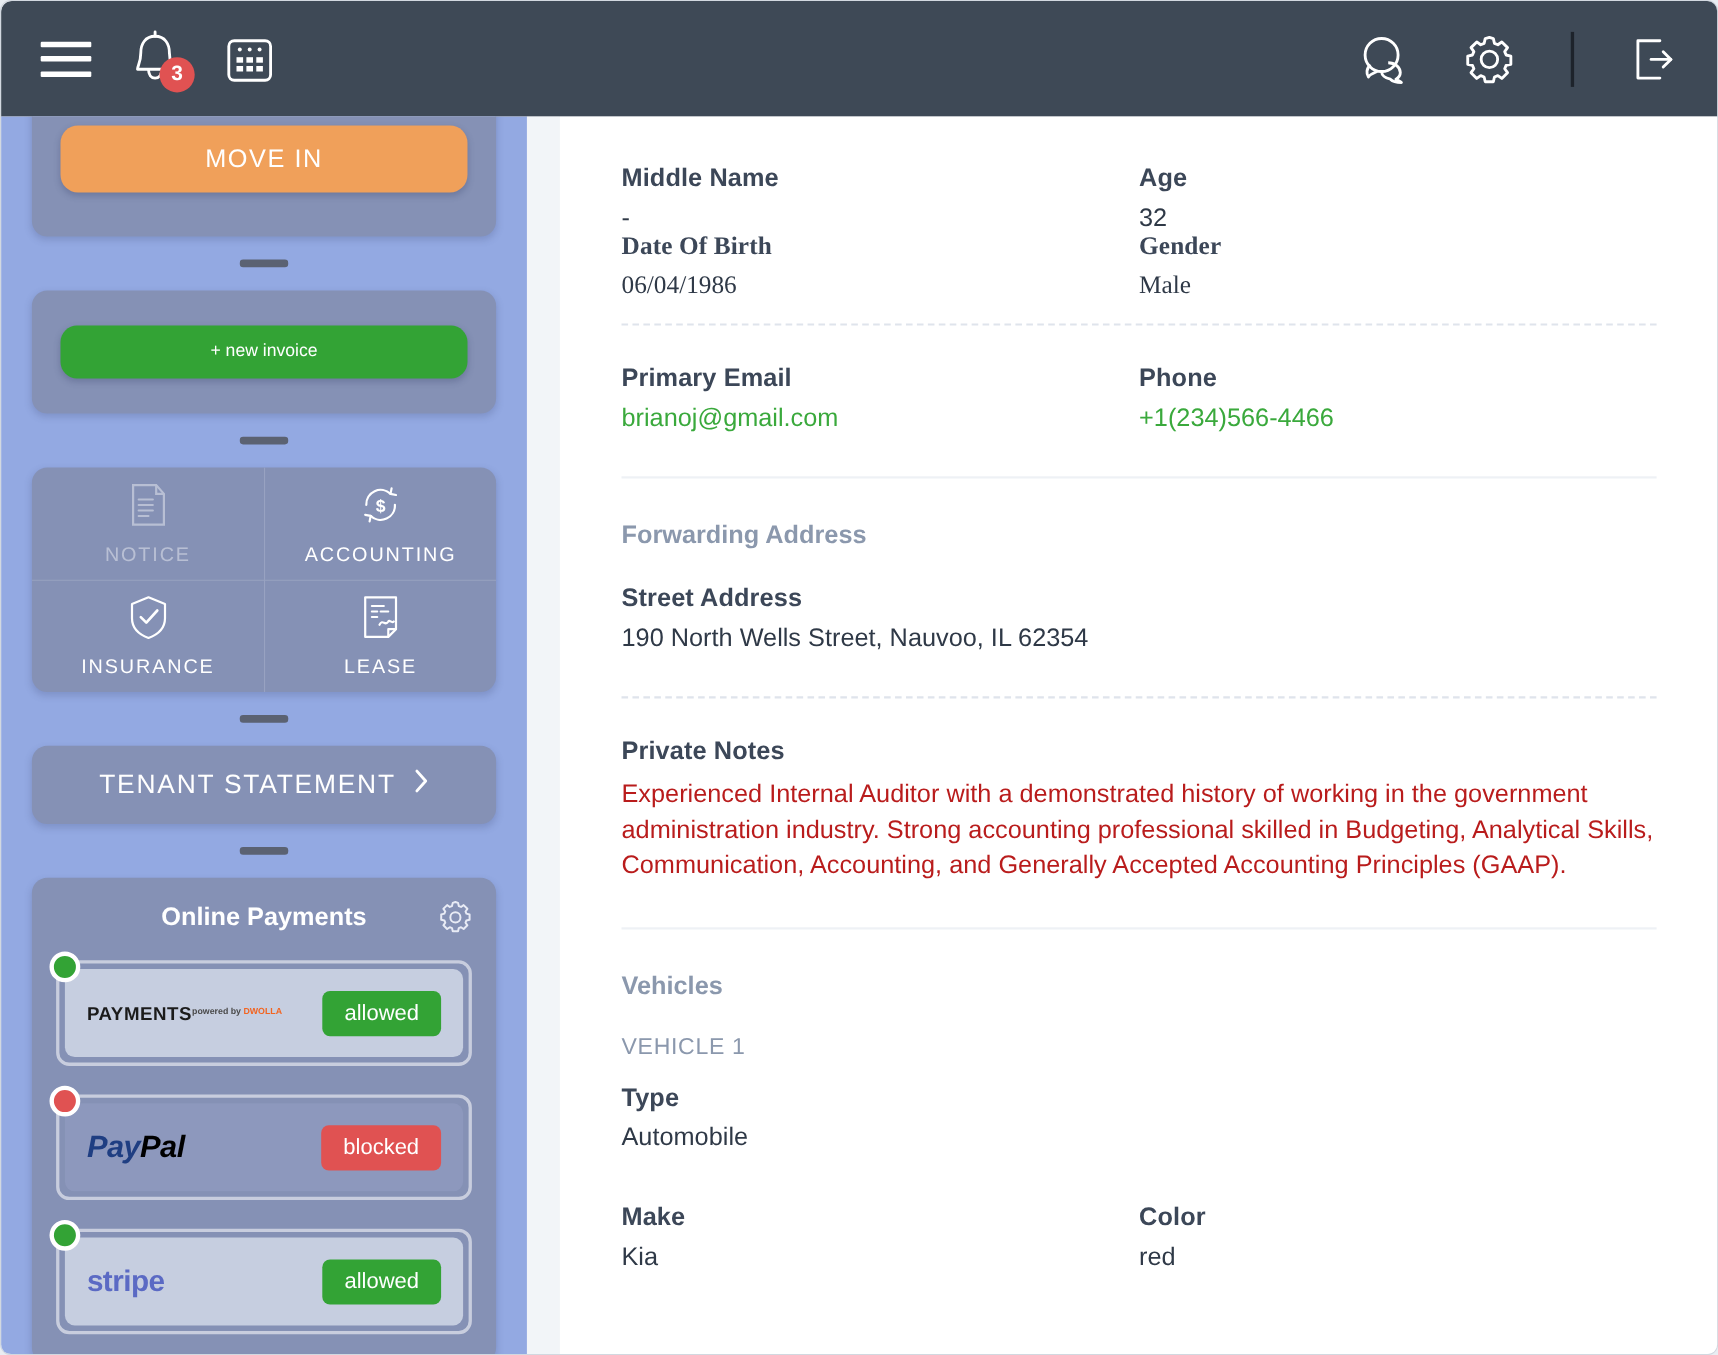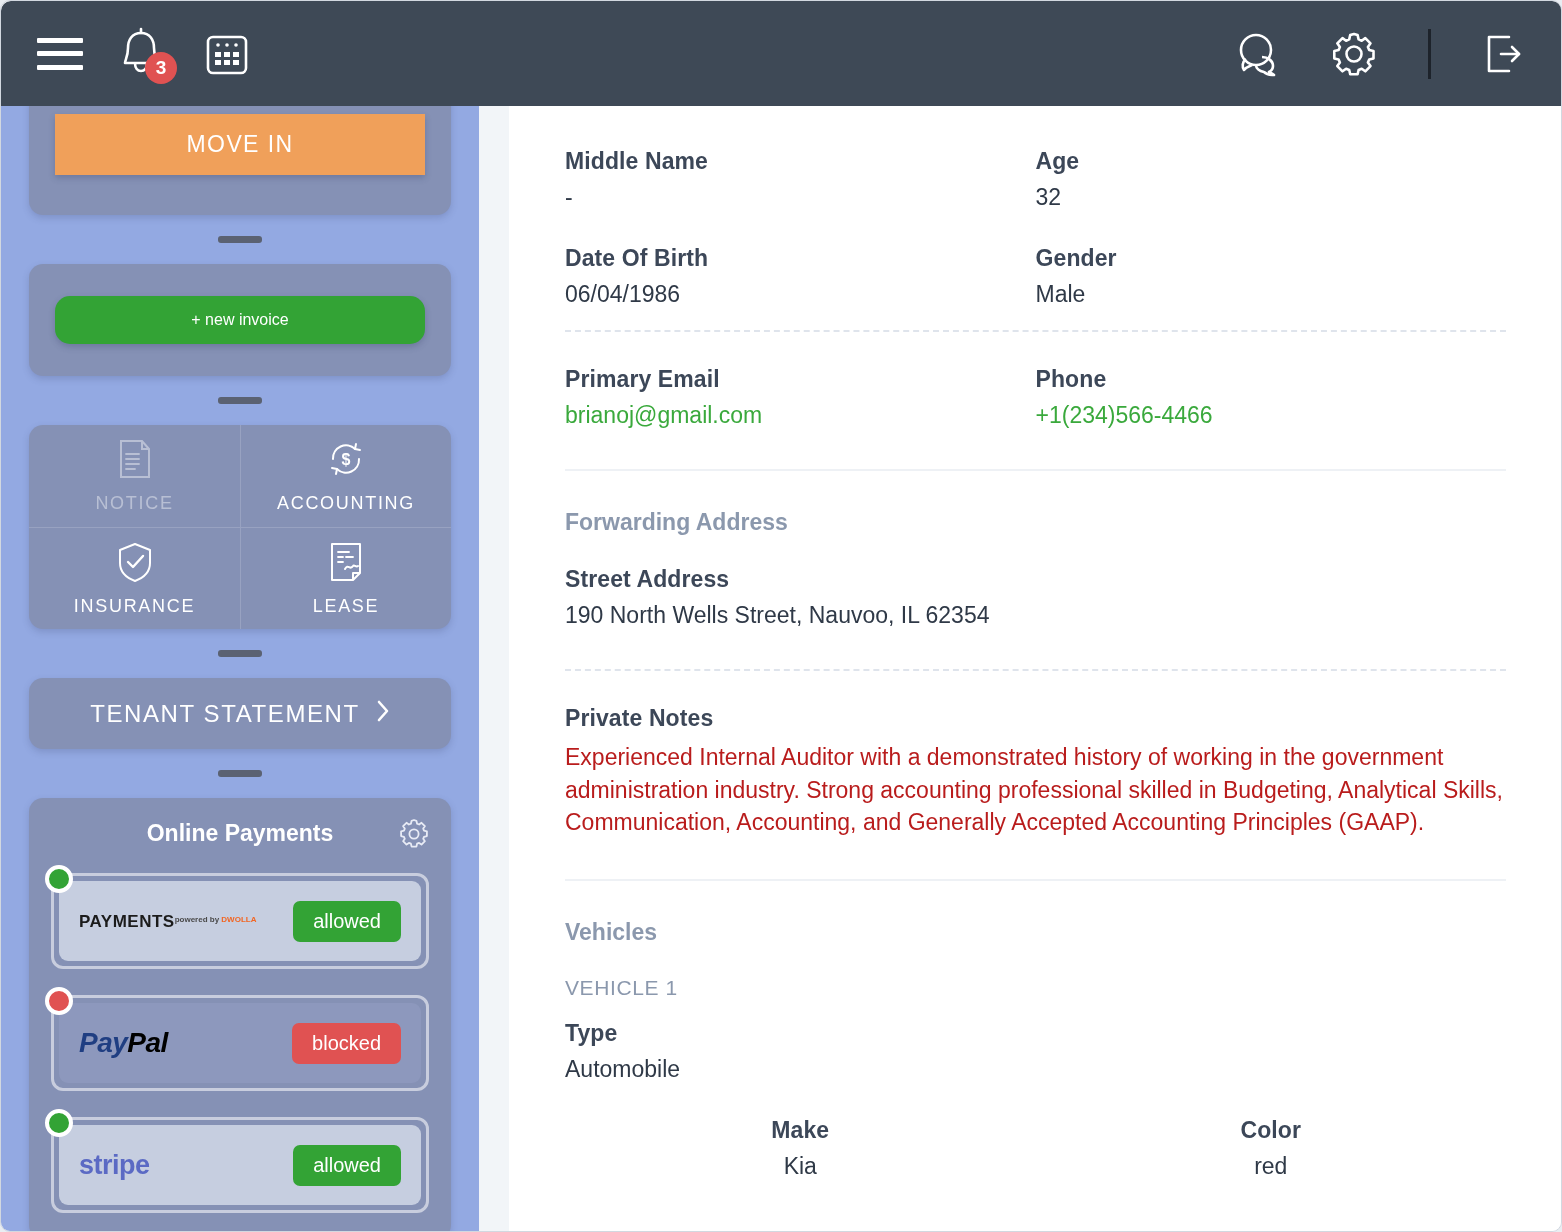--- a/index.html
+++ b/index.html
@@ -66,21 +66,21 @@
   .card {
     background: #8591b5;
     border-radius: 14px;
     box-shadow: 0 3px 7px rgba(60,70,110,0.22);
   }
   .card.first { margin-top: -38px; padding: 46px 26px 40px; }
 
   .btn-primary {
     display: block; width: 100%;
     padding: 17px 16px;
-    border: none; border-radius: 0;
+    border: none; border-radius: 16px;
     background: #f0a05a;
     color: #ffffff;
     font-size: 23px; font-weight: 500;
     letter-spacing: 1.4px;
     box-shadow: 0 3px 6px rgba(50,60,100,0.28);
     cursor: pointer;
     font-family: "Liberation Sans", sans-serif;
   }
   .btn-green {
     display: block; width: 100%;
@@ -450,21 +450,21 @@
         <div class="col">
           <div class="flabel">Middle Name</div>
           <div class="fvalue">-</div>
         </div>
         <div class="col">
           <div class="flabel">Age</div>
           <div class="fvalue">32</div>
         </div>
       </div>
 
-      <div class="row2" style="margin-top:34px;">
+      <div class="row2" style="font-family:Liberation Serif, serif;">
         <div class="col">
           <div class="flabel">Date Of Birth</div>
           <div class="fvalue">06/04/1986</div>
         </div>
         <div class="col">
           <div class="flabel">Gender</div>
           <div class="fvalue">Male</div>
         </div>
       </div>
 
@@ -501,21 +501,21 @@
       <div class="section-title">Vehicles</div>
       <div class="sub-title">VEHICLE 1</div>
 
       <div class="row2">
         <div class="col">
           <div class="flabel">Type</div>
           <div class="fvalue">Automobile</div>
         </div>
       </div>
 
-      <div class="row2" style="margin-top:34px;text-align:center;">
+      <div class="row2" style="margin-top:46px;">
         <div class="col">
           <div class="flabel">Make</div>
           <div class="fvalue">Kia</div>
         </div>
         <div class="col">
           <div class="flabel">Color</div>
           <div class="fvalue">red</div>
         </div>
       </div>
 

